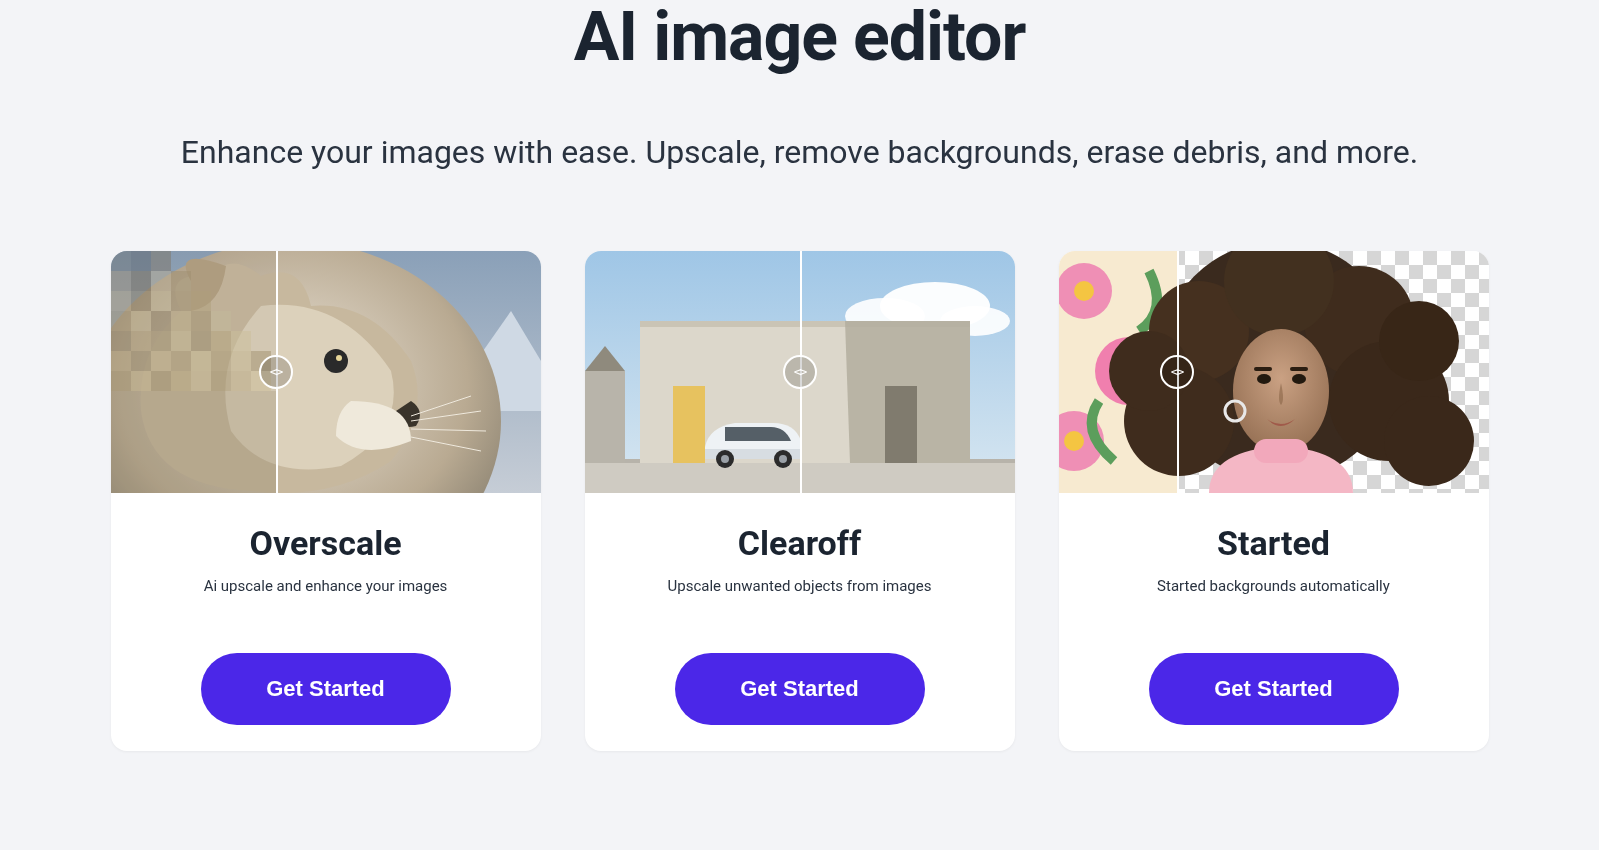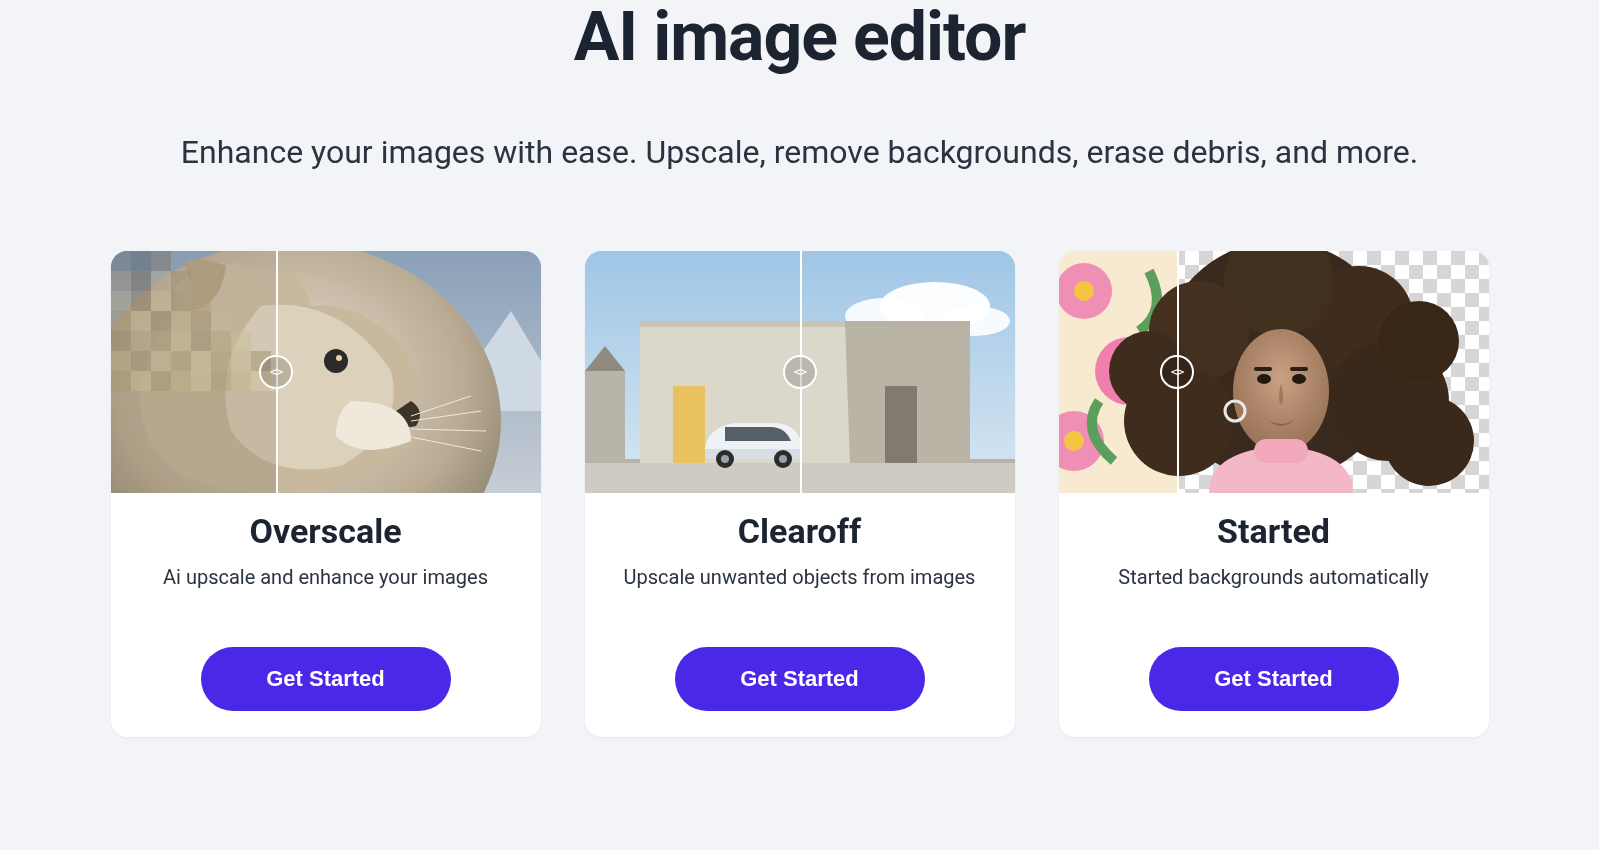--- a/index.html
+++ b/index.html
@@ -71,38 +71,38 @@
     display: flex;
     align-items: center;
     justify-content: center;
     transform: translate(-50%, -50%);
     color: #ffffff;
     font-size: 13px;
     letter-spacing: -2px;
     font-family: Consolas, Menlo, monospace;
   }
   .card-body {
-    padding: 18px 30px 26px 30px;
+    padding: 30px 30px 26px 30px;
     text-align: center;
   }
   .card-title {
     font-size: 34px;
     font-weight: 700;
     color: #1b2430;
   }
   .card-desc {
-    font-size: 20px;
+    font-size: 15px;
     color: #2a3340;
     margin-top: 14px;
   }
   .card-cta {
     display: block;
     width: calc(100% - 120px);
     margin: 58px auto 0 auto;
-    height: 64px;
+    height: 72px;
     border: none;
     border-radius: 999px;
     background: #4b27e8;
     color: #ffffff;
     font-size: 22px;
     font-weight: 700;
     cursor: pointer;
     line-height: 56px;
     text-align: center;
   }

